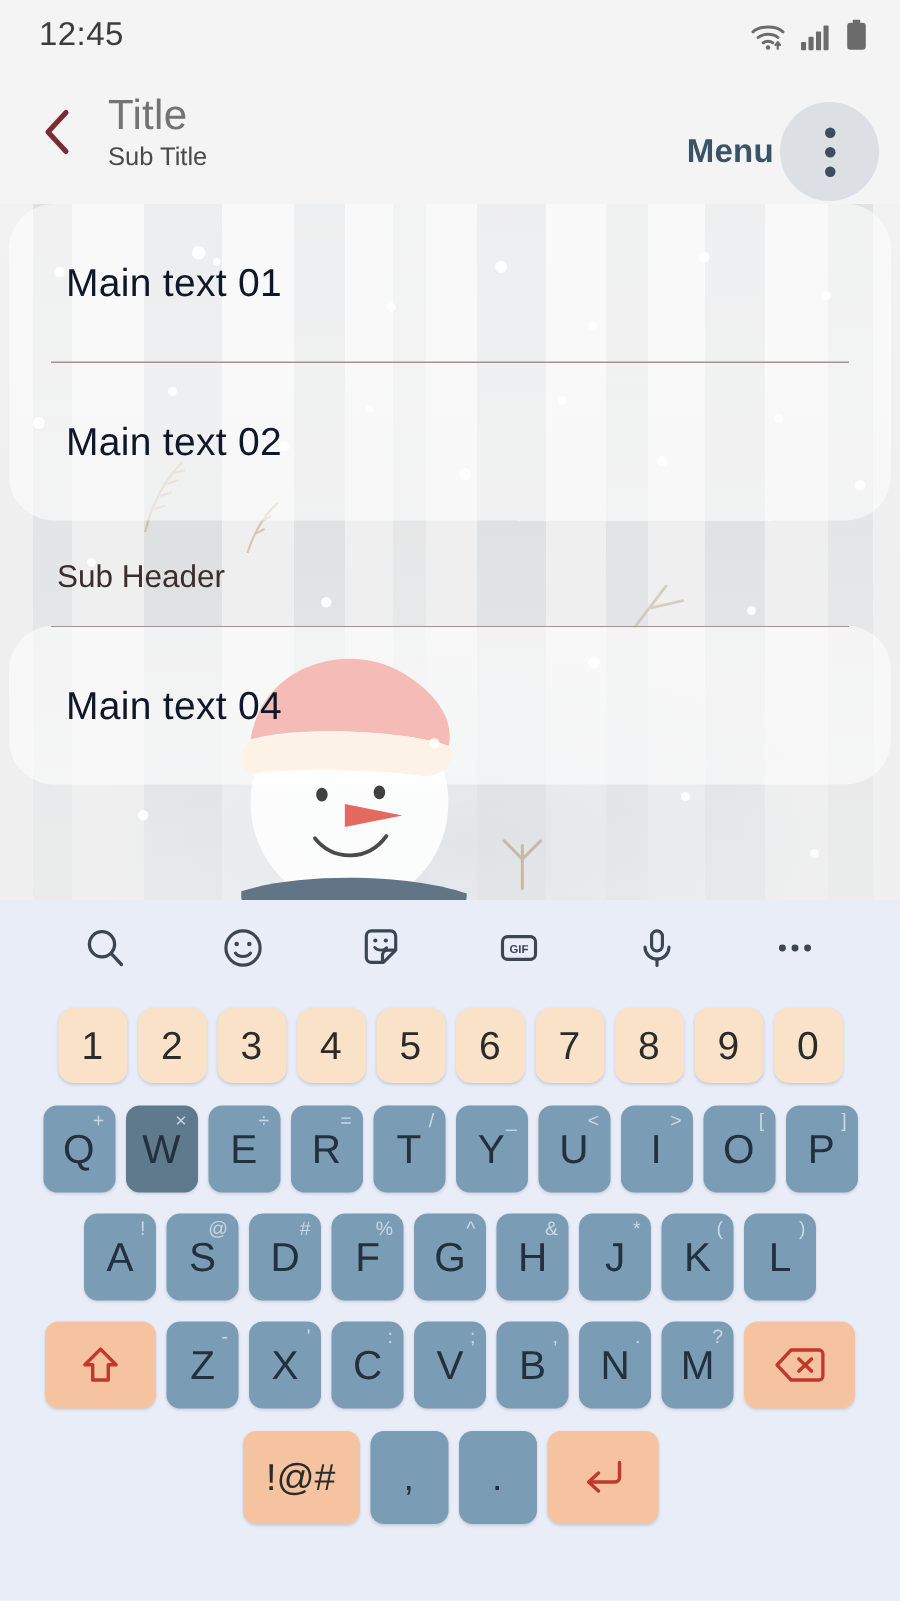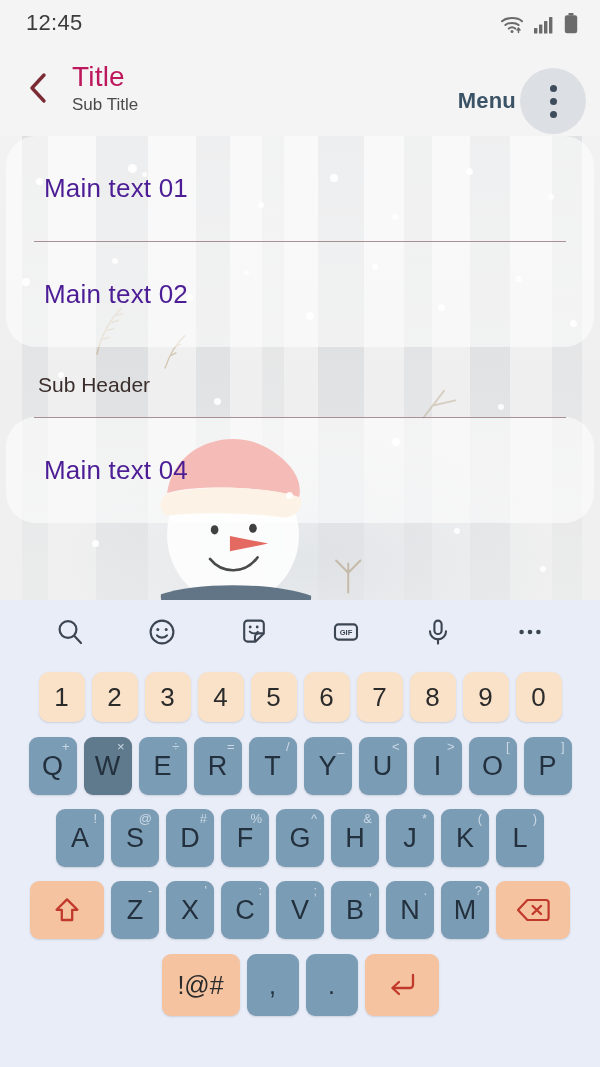--- a/index.html
+++ b/index.html
@@ -22,21 +22,21 @@
   
   .appbar{
     height:90px; display:flex; align-items:flex-start; padding:14px 14px 0 0;
     position:relative;
   }
   .backbtn{
     width:56px; height:56px; display:flex; align-items:center;
     justify-content:center; flex:0 0 auto; margin-left:10px;
   }
   .titles{ margin-left:6px; padding-top:2px; }
-  .title{ font-size:28px; color:#be185d; line-height:1.08; letter-spacing:.2px; }
+  .title{ font-size:28px; color:#737373; line-height:1.08; letter-spacing:.2px; }
   .subtitle{ font-size:17px; color:#4a4a4a; margin-top:3px; }
   .appbar-right{
     margin-left:auto; display:flex; align-items:center; gap:0; padding-top:8px;
   }
   .menu-label{
     font-size:22px; font-weight:bold; color:#3b5366;
     letter-spacing:.2px; margin-right:4px; position:relative; z-index:2;
   }
   .overflow-btn{
     width:66px; height:66px; border-radius:50%;
@@ -59,21 +59,21 @@
   .tree{ position:absolute; top:0; bottom:0; background:linear-gradient(180deg, rgba(205,207,210,.92), rgba(222,224,226,.5)); }
   .snowflake{ position:absolute; border-radius:50%; background:#fff; }
 
   .card{
     position:relative; z-index:3;
     background:rgba(255,255,255,.55);
     border-radius:30px; margin:0 6px;
     backdrop-filter:saturate(1.05);
   }
   .row{ position:relative; padding:0 38px; display:flex; flex-direction:column; justify-content:center; }
-  .row .main{ font-size:26px; color:#4c1d95; letter-spacing:.2px; }
+  .row .main{ font-size:26px; color:#0f172a; letter-spacing:.2px; }
   .row .sec{ font-size:21px; color:#6c6c6c; margin-top:5px; white-space:nowrap; }
   .divider{ height:1px; background:#9b7e82; margin:0 28px; opacity:.85; }
 
   .subheader{
     position:relative; z-index:3; font-size:21px; font-weight:normal;
     color:#3a2e2c; padding:26px 0 20px 38px;
   }
 
   
   .keyboard{

